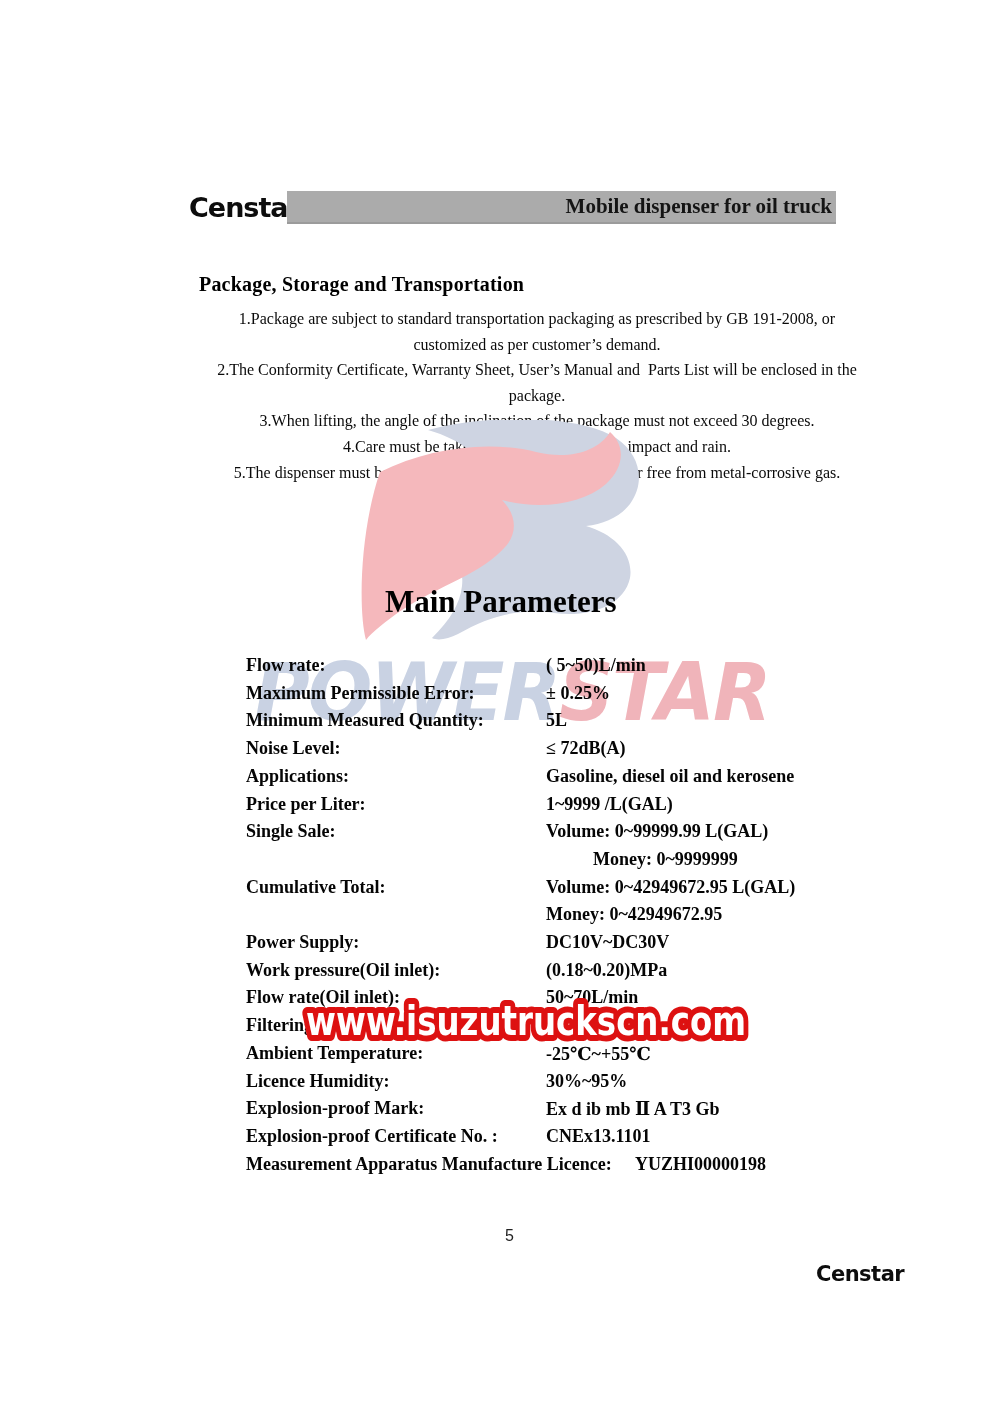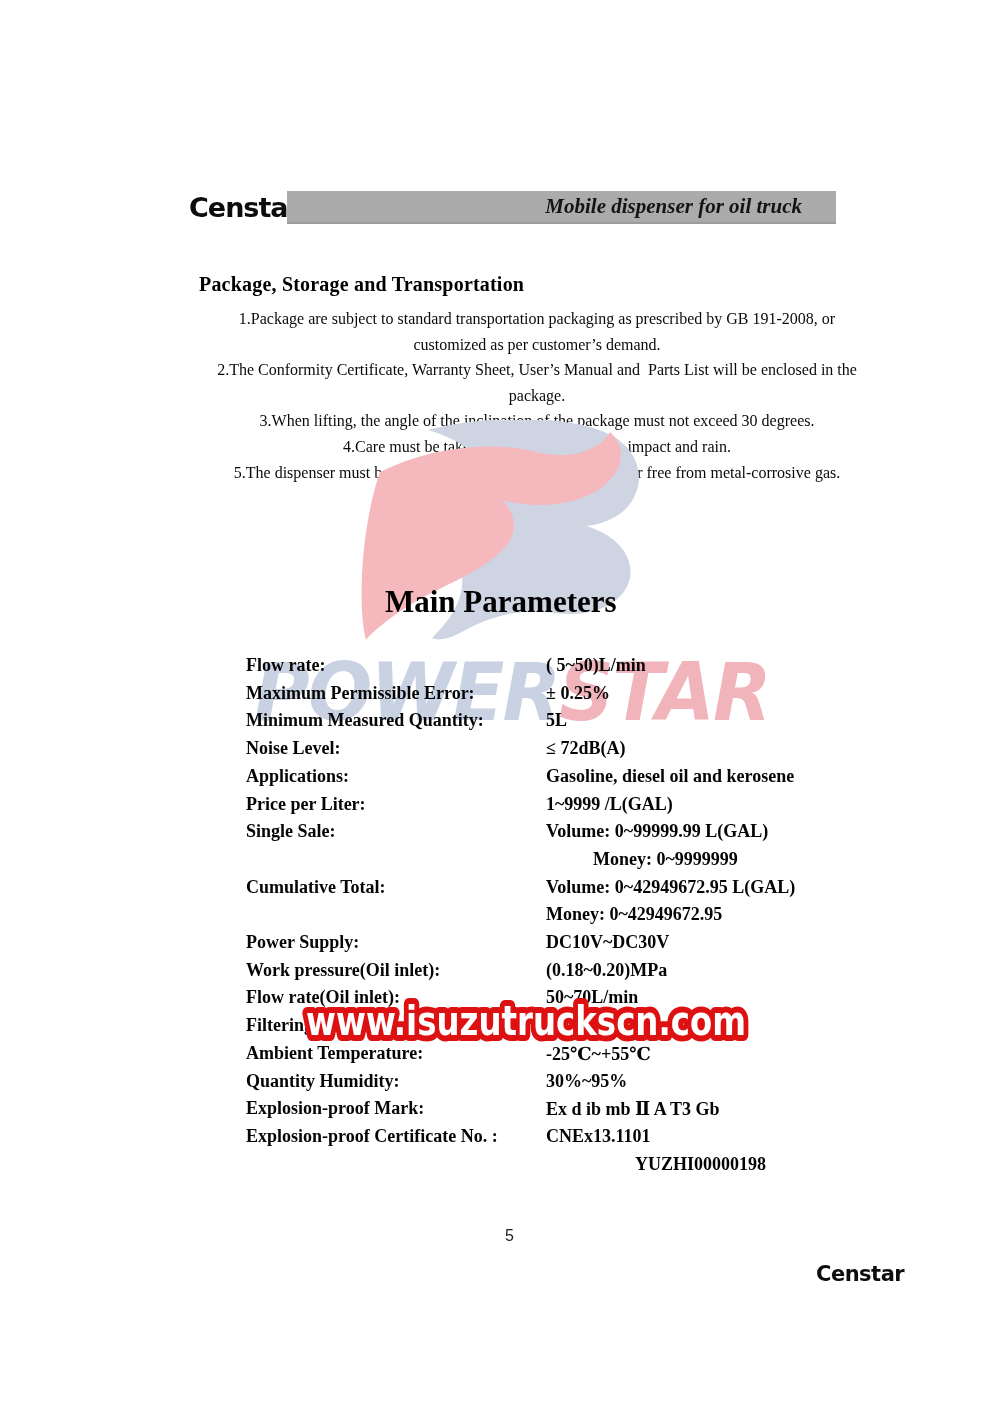--- a/index.html
+++ b/index.html
@@ -4,21 +4,21 @@
 <style>
   html,body{margin:0;padding:0;}
   body{width:1000px;height:1415px;background:#ffffff;position:relative;overflow:hidden;
        font-family:"Liberation Serif","DejaVu Serif",serif;color:#111;}
   .abs{position:absolute;}
   
   .top-logo{left:189px;top:192px;font-family:"DejaVu Sans","Liberation Sans",sans-serif;
             font-weight:900;font-size:27px;letter-spacing:-1px;color:#0d0d0d;}
   .banner{left:287px;top:191px;width:549px;height:31px;background:var(--banner_gray,#ababab);
           border-bottom:2px solid #9b9b9b;display:flex;align-items:center;justify-content:flex-end;}
-  .banner span{font-style:italic;font-weight:600;font-size:21px;color:#141414;padding-right:34px;
+  .banner span{font-weight:600;font-size:21px;color:#141414;padding-right:4px;
                font-family:"Liberation Serif","DejaVu Serif",serif;}
   
   .sec-title{left:199px;top:273px;font-weight:bold;font-size:20px;letter-spacing:0.2px;color:#000;}
   .notes{left:197px;top:306px;width:680px;font-size:16px;line-height:25.6px;color:#0a0a0a;text-align:center;}
   .notes div{white-space:pre;}
   
   .eagle{left:358px;top:420px;z-index:0;}
   .powerstar{left:254px;top:646px;z-index:0;font-family:"DejaVu Sans","Liberation Sans",sans-serif;
              font-weight:bold;font-style:italic;font-size:80px;letter-spacing:-2px;white-space:nowrap;
              transform:scaleX(0.95);transform-origin:left top;}
@@ -128,32 +128,33 @@
     </div>
     <div class="prow" style="top: 1015.1px;">
       <span class="lbl">Filtering</span>
       <span style="left: 546px;"></span>
     </div>
     <div class="prow" style="top: 1042.8px;">
       <span class="lbl">Ambient Temperature:</span>
       <span style="left: 546px;">-25℃~+55℃</span>
     </div>
     <div class="prow" style="top: 1070.5px;">
-      <span class="lbl">Quantity Humidity:</span>
+      <span class="lbl">Licence Humidity:</span>
       <span style="left: 546px;">30%~95%</span>
     </div>
     <div class="prow" style="top: 1098.2px;">
       <span class="lbl">Explosion-proof Mark:</span>
       <span style="left: 546px;">Ex d ib mb Ⅱ A T3 Gb</span>
     </div>
     <div class="prow" style="top: 1125.9px;">
       <span class="lbl">Explosion-proof Certificate No. :</span>
       <span style="left: 546px;">CNEx13.1101</span>
     </div>
     <div class="prow" style="top: 1153.6px;">
+      <span class="lbl">Measurement Apparatus Manufacture Licence:</span>
       <span style="left: 635px;">YUZHI00000198</span>
     </div>
   </div>
 
 <svg class="abs url-wm" width="464" height="58" viewBox="0 0 464 58">
   <text x="232" y="41" text-anchor="middle" textLength="440" lengthAdjust="spacingAndGlyphs" font-size="40" fill="#ffffff" stroke="var(--url_red,#dd1111)" stroke-width="12" stroke-linejoin="round" paint-order="stroke">www.isuzutruckscn.com</text>
 </svg>
 
 <div class="abs page-num">5</div>
 <div class="abs bot-logo">Censtar</div>

